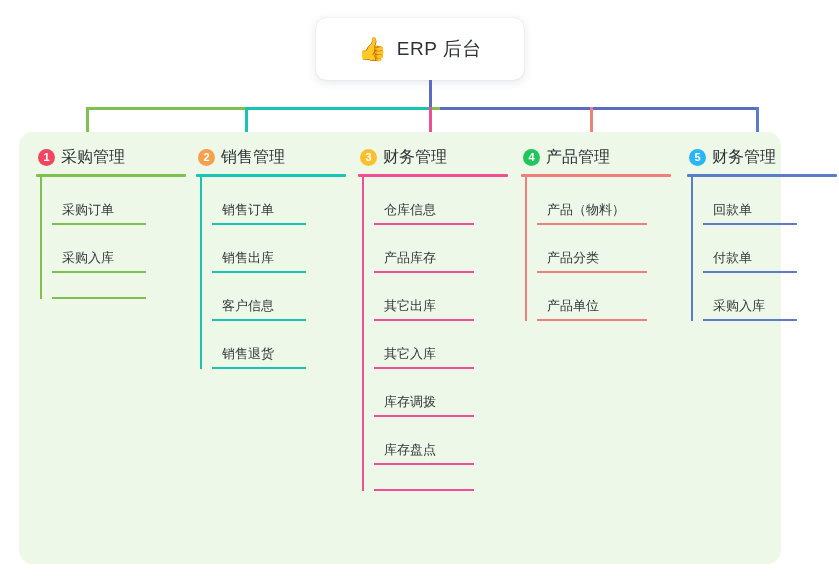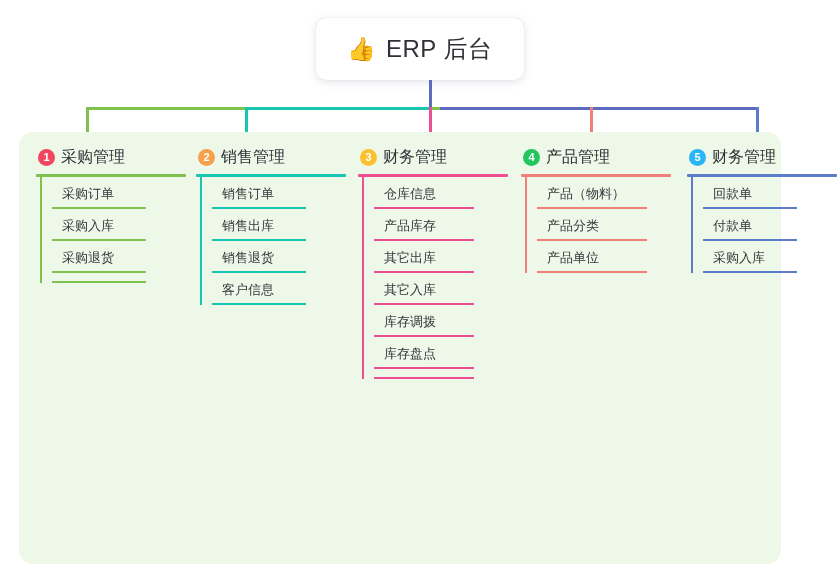--- a/index.html
+++ b/index.html
@@ -13,21 +13,21 @@
 
   
   .root-card{
     position:absolute;left:316px;top:18px;width:208px;height:62px;
     background:#ffffff;border-radius:10px;
     box-shadow:0 2px 10px rgba(80,90,120,.16),0 0 1px rgba(80,90,120,.25);
     display:flex;align-items:center;justify-content:center;gap:10px;
     box-sizing:border-box;
   }
   .root-emoji{font-size:23px;line-height:1;}
-  .root-title{font-size:24px;color:#2f3136;letter-spacing:.5px;white-space:nowrap;}
+  .root-title{font-size:19px;color:#2f3136;letter-spacing:.5px;white-space:nowrap;}
 
   
   .ln{position:absolute;}
   .vroot{left:429px;top:80px;width:3px;height:29px;background:#5c6bc0;}
   .hbar{top:107px;height:3px;}
   .h-green{left:86px;width:354px;background:#7ec14f;}
   .h-teal{left:245px;width:186px;background:#18c5b0;}
   .h-blue{left:429px;width:330px;background:#5c6bc0;}
   .stub{top:107px;width:3px;height:40px;}
   .s1{left:86px;background:#7ec14f;}
@@ -50,21 +50,21 @@
   .badge{
     width:17px;height:17px;border-radius:50%;
     display:flex;align-items:center;justify-content:center;
     color:#fff;font-size:11px;font-weight:bold;flex:0 0 auto;line-height:1;
   }
   .col-title{font-size:16px;color:#2f3136;white-space:nowrap;}
   .head-rule{height:3px;margin-top:5px;border-radius:1px;}
 
   .items{position:relative;padding-left:16px;}
   .trunk{position:absolute;left:4px;top:0;bottom:0;width:2px;}
-  .item{position:relative;padding-top:8px;}
+  .item{position:relative;padding-top:24px;}
   .item-label{font-size:13px;color:#33363b;white-space:nowrap;padding-left:10px;padding-bottom:4px;}
   .item-rule{height:2px;width:94px;}
   .c3 .item-rule{width:100px;}
   .c4 .item-rule{width:110px;}
   .c5 .item-rule{width:94px;}
 </style>
 </head>
 <body>
 
 <div id="stage">
@@ -96,24 +96,20 @@
       <div class="trunk" style="background: rgb(126, 193, 79);"></div>
       <div class="item">
         <div class="item-label">采购订单</div>
         <div class="item-rule" style="background: rgb(126, 193, 79);"></div>
       </div>
       <div class="item">
         <div class="item-label">采购入库</div>
         <div class="item-rule" style="background: rgb(126, 193, 79);"></div>
       </div>
       <div class="item">
-        <div class="item-label">采购退货</div>
-        <div class="item-rule" style="background: rgb(126, 193, 79);"></div>
-      </div>
-      <div class="item">
         <div class="item-rule" style="background: rgb(126, 193, 79);"></div>
       </div>
     </div>
   </div>
 
   <div class="col c2">
     <div class="col-head">
       <span class="badge" style="background: rgb(247, 160, 75);">2</span>
       <span class="col-title">销售管理</span>
     </div>
@@ -122,25 +118,25 @@
       <div class="trunk" style="background: rgb(24, 197, 176);"></div>
       <div class="item">
         <div class="item-label">销售订单</div>
         <div class="item-rule" style="background: rgb(24, 197, 176);"></div>
       </div>
       <div class="item">
         <div class="item-label">销售出库</div>
         <div class="item-rule" style="background: rgb(24, 197, 176);"></div>
       </div>
       <div class="item">
+        <div class="item-label">客户信息</div>
+        <div class="item-rule" style="background: rgb(24, 197, 176);"></div>
+      </div>
+      <div class="item">
         <div class="item-label">销售退货</div>
-        <div class="item-rule" style="background: rgb(24, 197, 176);"></div>
-      </div>
-      <div class="item">
-        <div class="item-label">客户信息</div>
         <div class="item-rule" style="background: rgb(24, 197, 176);"></div>
       </div>
     </div>
   </div>
 
   <div class="col c3">
     <div class="col-head">
       <span class="badge" style="background: rgb(251, 192, 45);">3</span>
       <span class="col-title">财务管理</span>
     </div>

